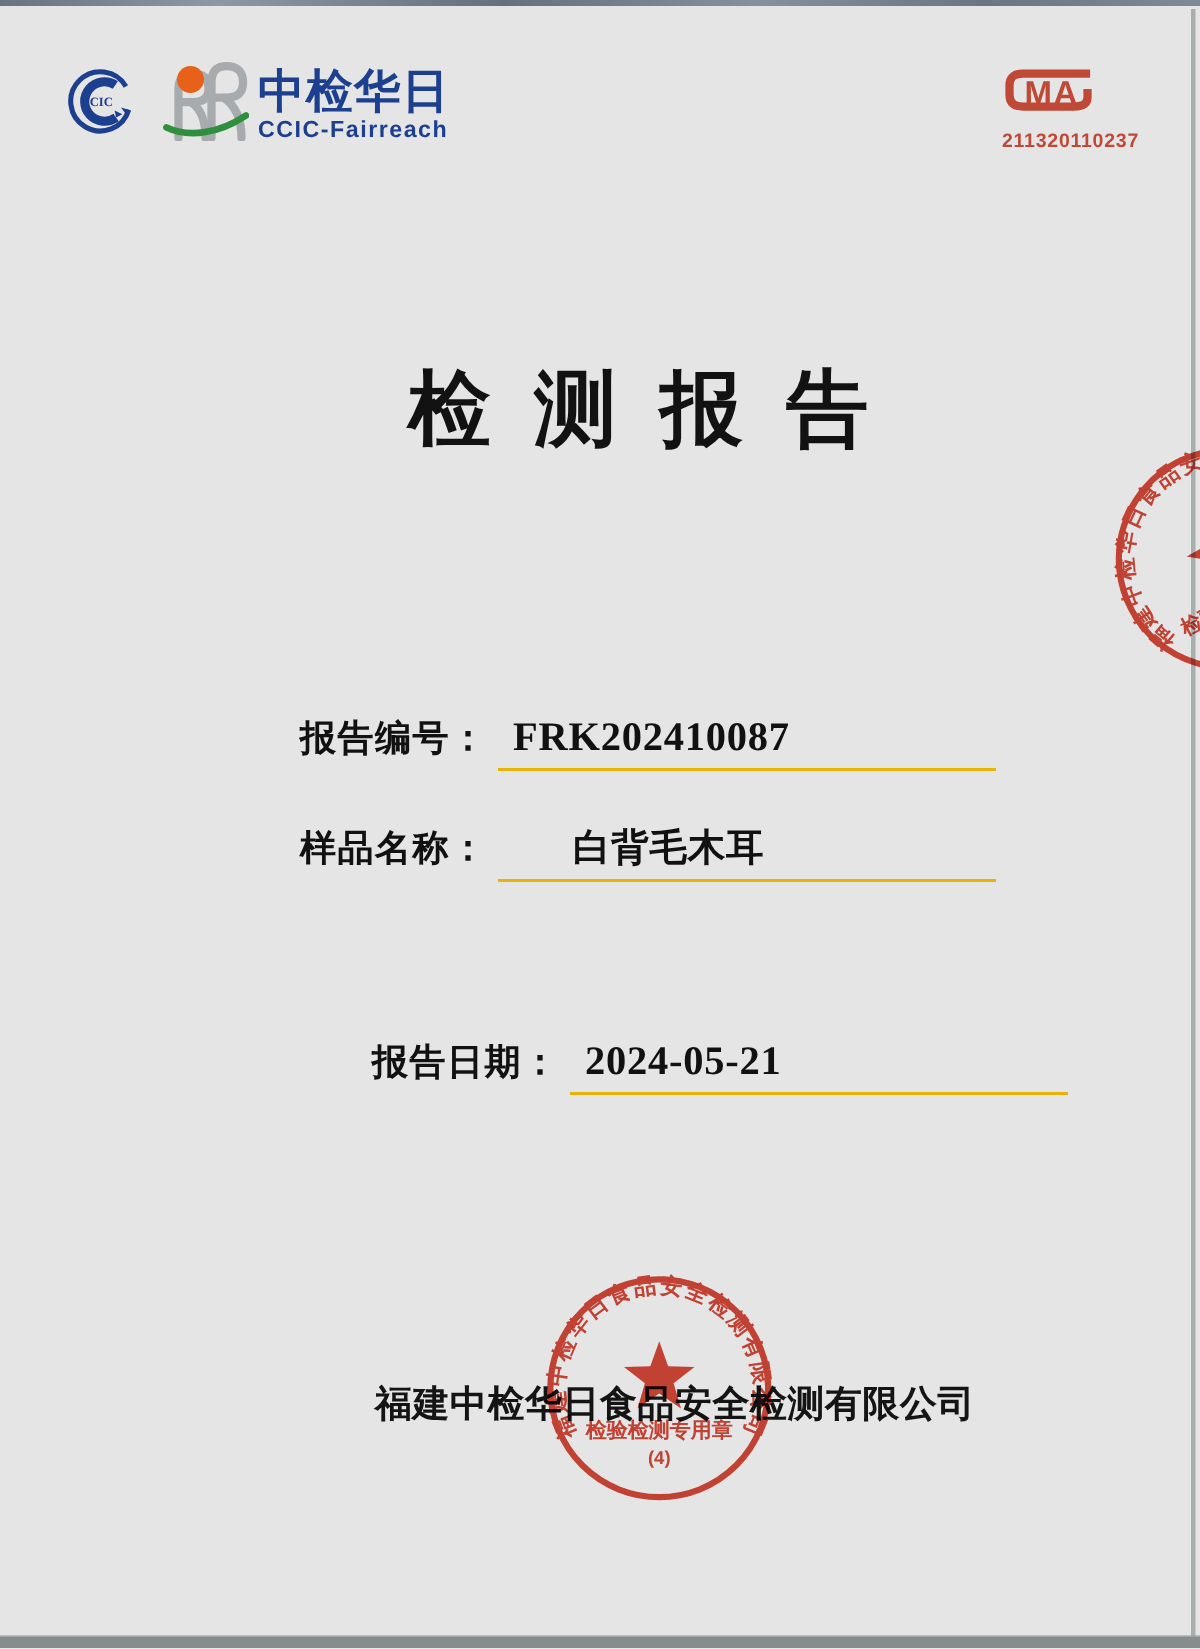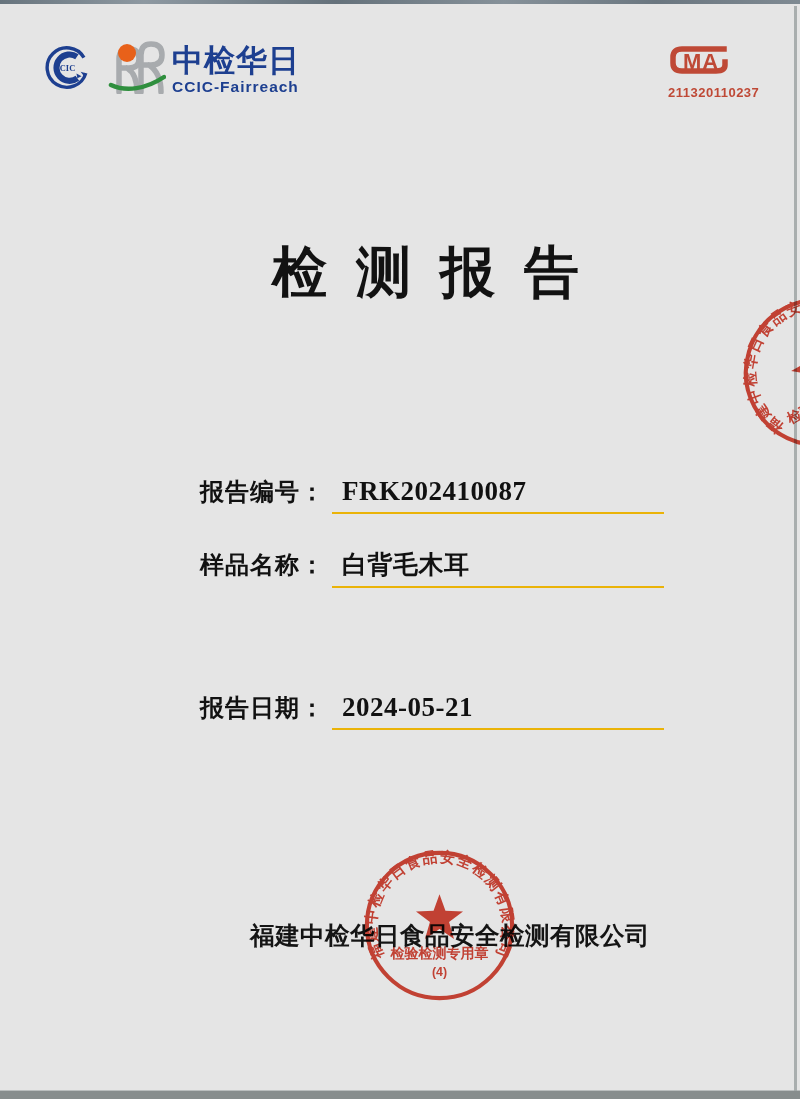--- a/index.html
+++ b/index.html
@@ -31,22 +31,22 @@
     font-size:55px;font-weight:bold;color:#121212;
     letter-spacing:29px;white-space:nowrap;
     transform:translateX(40px);
   }
 
   
   .field-row{position:absolute;left:200px;white-space:nowrap;}
   .field-label{display:inline-block;width:132px;font-size:24px;font-weight:bold;color:#111;letter-spacing:1px;vertical-align:baseline;}
   .field-valuebox{display:inline-block;width:322px;border-bottom:2px solid #eab308;padding:0 0 5px 10px;vertical-align:baseline;}
   .val-latin{font-family:"Liberation Serif",serif;font-size:27px;font-weight:bold;color:#111;letter-spacing:.5px;}
-  .val-cjk{font-size:25px;font-weight:bold;color:#111;letter-spacing:.5px;}
-  .row1{top:476px;} .row2{top:548px;} .row3{top:620px;} .row4{top:692px;}
+  .val-cjk{font-size:25px;font-weight:bold;color:#111;letter-spacing:.5px;margin-left:40px;}
+  .row1{top:476px;} .row2{top:548px;} .row3{top:620px;} .row4{top:692px;margin-left:48px;}
 
   
   .stamp{position:absolute;width:165px;height:165px;mix-blend-mode:multiply;opacity:.93;}
   .stamp-bottom{left:357px;top:843px;}
   .stamp-right{left:736px;top:290px;transform:rotate(-28deg);}
 
   
   .footer-company{
     position:absolute;left:0;top:919px;width:850px;text-align:center;
     font-size:24.5px;font-weight:bold;color:#141414;letter-spacing:.5px;white-space:nowrap;

